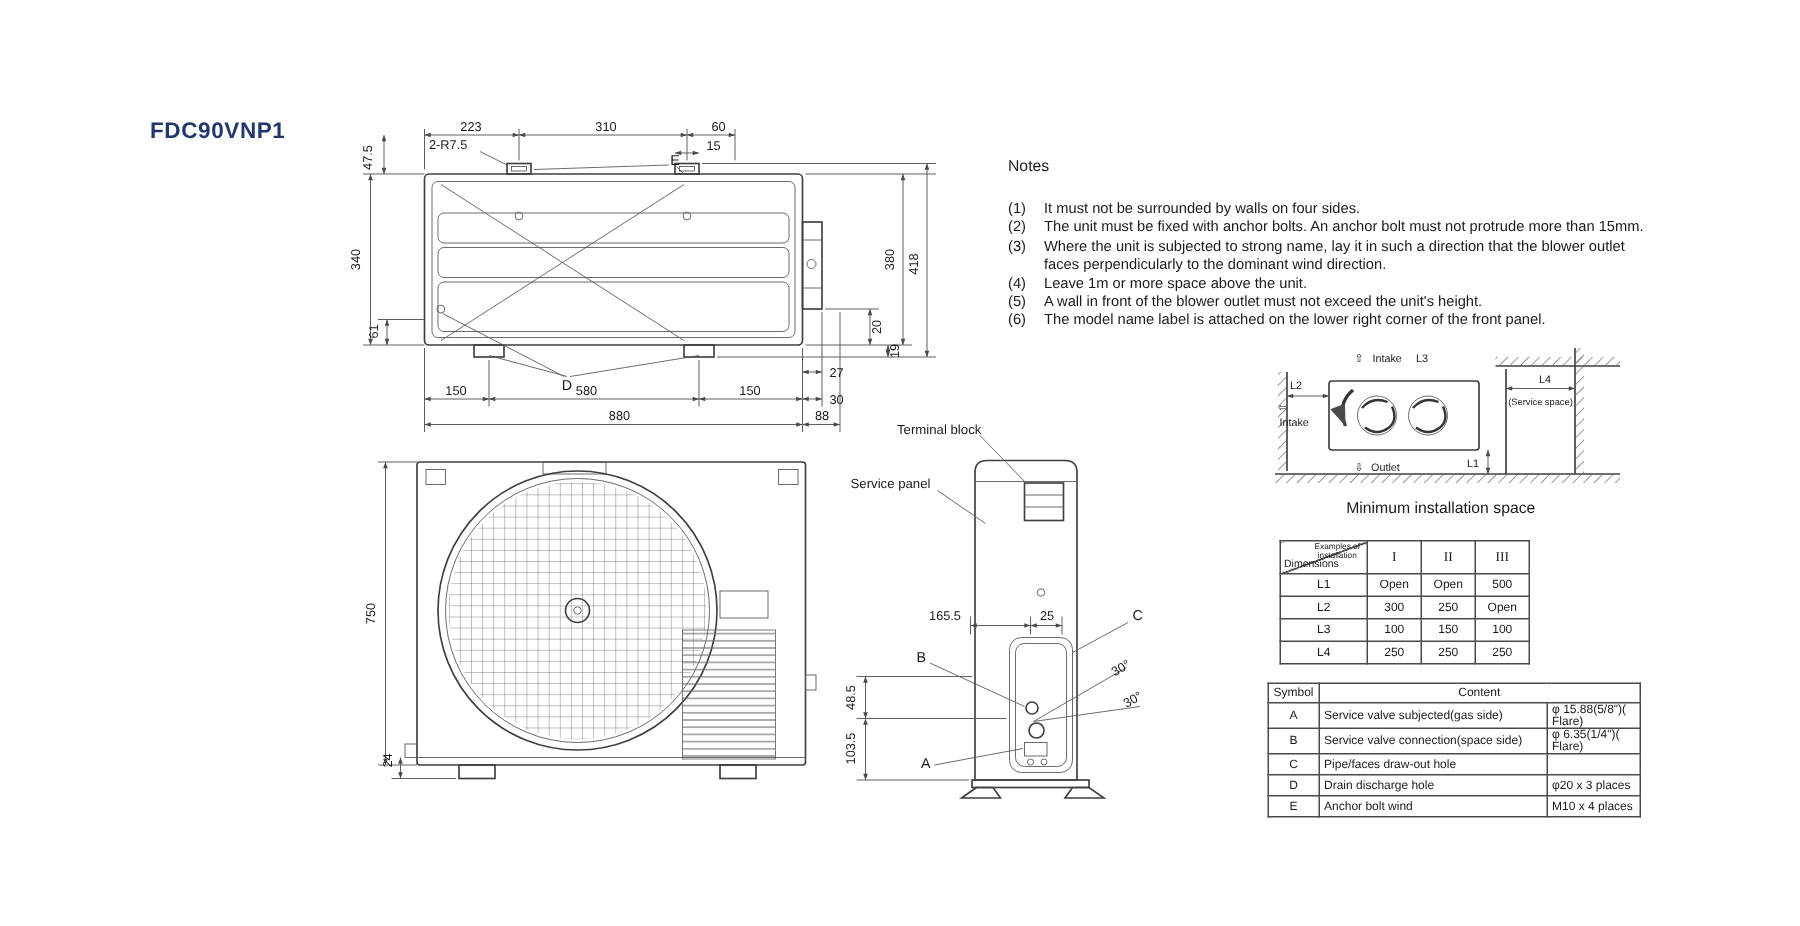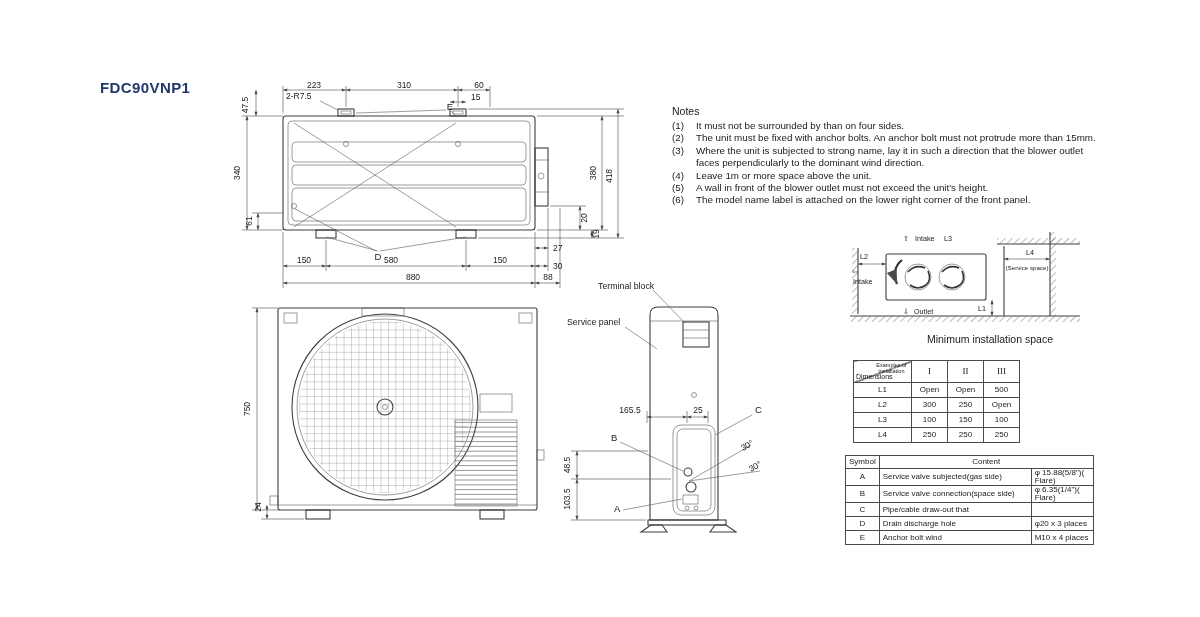--- a/index.html
+++ b/index.html
@@ -16,25 +16,25 @@
   svg .sw2{stroke:#333;stroke-width:2.2;fill:none}
   svg .dm{marker-start:url(#as);marker-end:url(#ae)}
   svg text{font-family:"Liberation Sans",sans-serif;fill:#1a1a1a}
   svg text.dt{font-size:8.5px}
   svg text.lb{font-size:9.5px}
   svg text.sm2{font-size:8.8px}
   svg text.sm{font-size:7.2px}
   svg text.xs{font-size:6.2px}
   
   .notes{position:absolute;left:672px;top:105px;width:428px}
-  .notes-h{font-size:10.5px;margin-bottom:3px}
+  .notes-h{font-size:10.5px;margin-bottom:17px}
   .note-row{display:flex;font-size:9.8px;line-height:12.4px}
   .nn{width:24px;flex:none}
   .nt{flex:1}
-  .caption{position:absolute;left:868px;top:333px;width:185px;text-align:right;font-size:10.5px}
+  .caption{position:absolute;left:868px;top:333px;width:185px;text-align:center;font-size:10.5px}
   
   table{border-collapse:collapse;position:absolute;background:#fff}
   .itable{left:853px;top:360px}
   .itable td{border:1px solid #4a4a4a;font-size:8px;line-height:1;text-align:center;height:15px;padding:0 2px;min-width:36px}
   .itable td.corner{width:58px;height:22px;padding:0;position:relative;
     background:linear-gradient(to bottom right,transparent calc(50% - .6px),#4a4a4a calc(50% - .6px),#4a4a4a calc(50% + .6px),transparent calc(50% + .6px))}
   .c-top{position:absolute;top:1px;right:1px;font-size:5.5px;line-height:6px;width:37px;text-align:center}
   .c-bot{position:absolute;bottom:2px;left:2px;font-size:7px}
   .itable td.rn{font-family:"Liberation Serif",serif;font-size:9px}
   .stable{left:845px;top:455px}
@@ -241,21 +241,21 @@
       <line class="dl dm" x1="24" y1="206" x2="24" y2="247"></line>
       <text class="dt" x="17" y="192" text-anchor="middle" transform="rotate(-90 17 192)">48.5</text>
       <text class="dt" x="17" y="226" text-anchor="middle" transform="rotate(-90 17 226)">103.5</text>
     </g>
   </svg>
 
   <div class="notes">
     <div class="notes-h">Notes</div>
     <div class="note-row">
       <span class="nn">(1)</span>
-      <span class="nt">It must not be surrounded by than on four sides.</span>
+      <span class="nt">It must not be surrounded by walls on four sides.</span>
     </div>
     <div class="note-row">
       <span class="nn">(2)</span>
       <span class="nt">The unit must be fixed with anchor bolts. An anchor bolt must not protrude more than 15mm.</span>
     </div>
     <div class="note-row">
       <span class="nn">(3)</span>
       <span class="nt">Where the unit is subjected to strong name, lay it in such a direction that the blower outlet faces perpendicularly to the dominant wind direction.</span>
     </div>
     <div class="note-row">
@@ -366,21 +366,21 @@
       <td class="desc">Service valve subjected(gas side)</td>
       <td class="spec">φ 15.88(5/8")( Flare)</td>
     </tr>
     <tr>
       <td class="sy">B</td>
       <td class="desc">Service valve connection(space side)</td>
       <td class="spec">φ 6.35(1/4")( Flare)</td>
     </tr>
     <tr>
       <td class="sy">C</td>
-      <td class="desc">Pipe/cable draw-out that</td>
+      <td class="desc">Pipe/faces draw-out hole</td>
       <td class="spec"></td>
     </tr>
     <tr>
       <td class="sy">D</td>
       <td class="desc">Drain discharge hole</td>
       <td class="spec">φ20 x 3 places</td>
     </tr>
     <tr>
       <td class="sy">E</td>
       <td class="desc">Anchor bolt wind</td>

